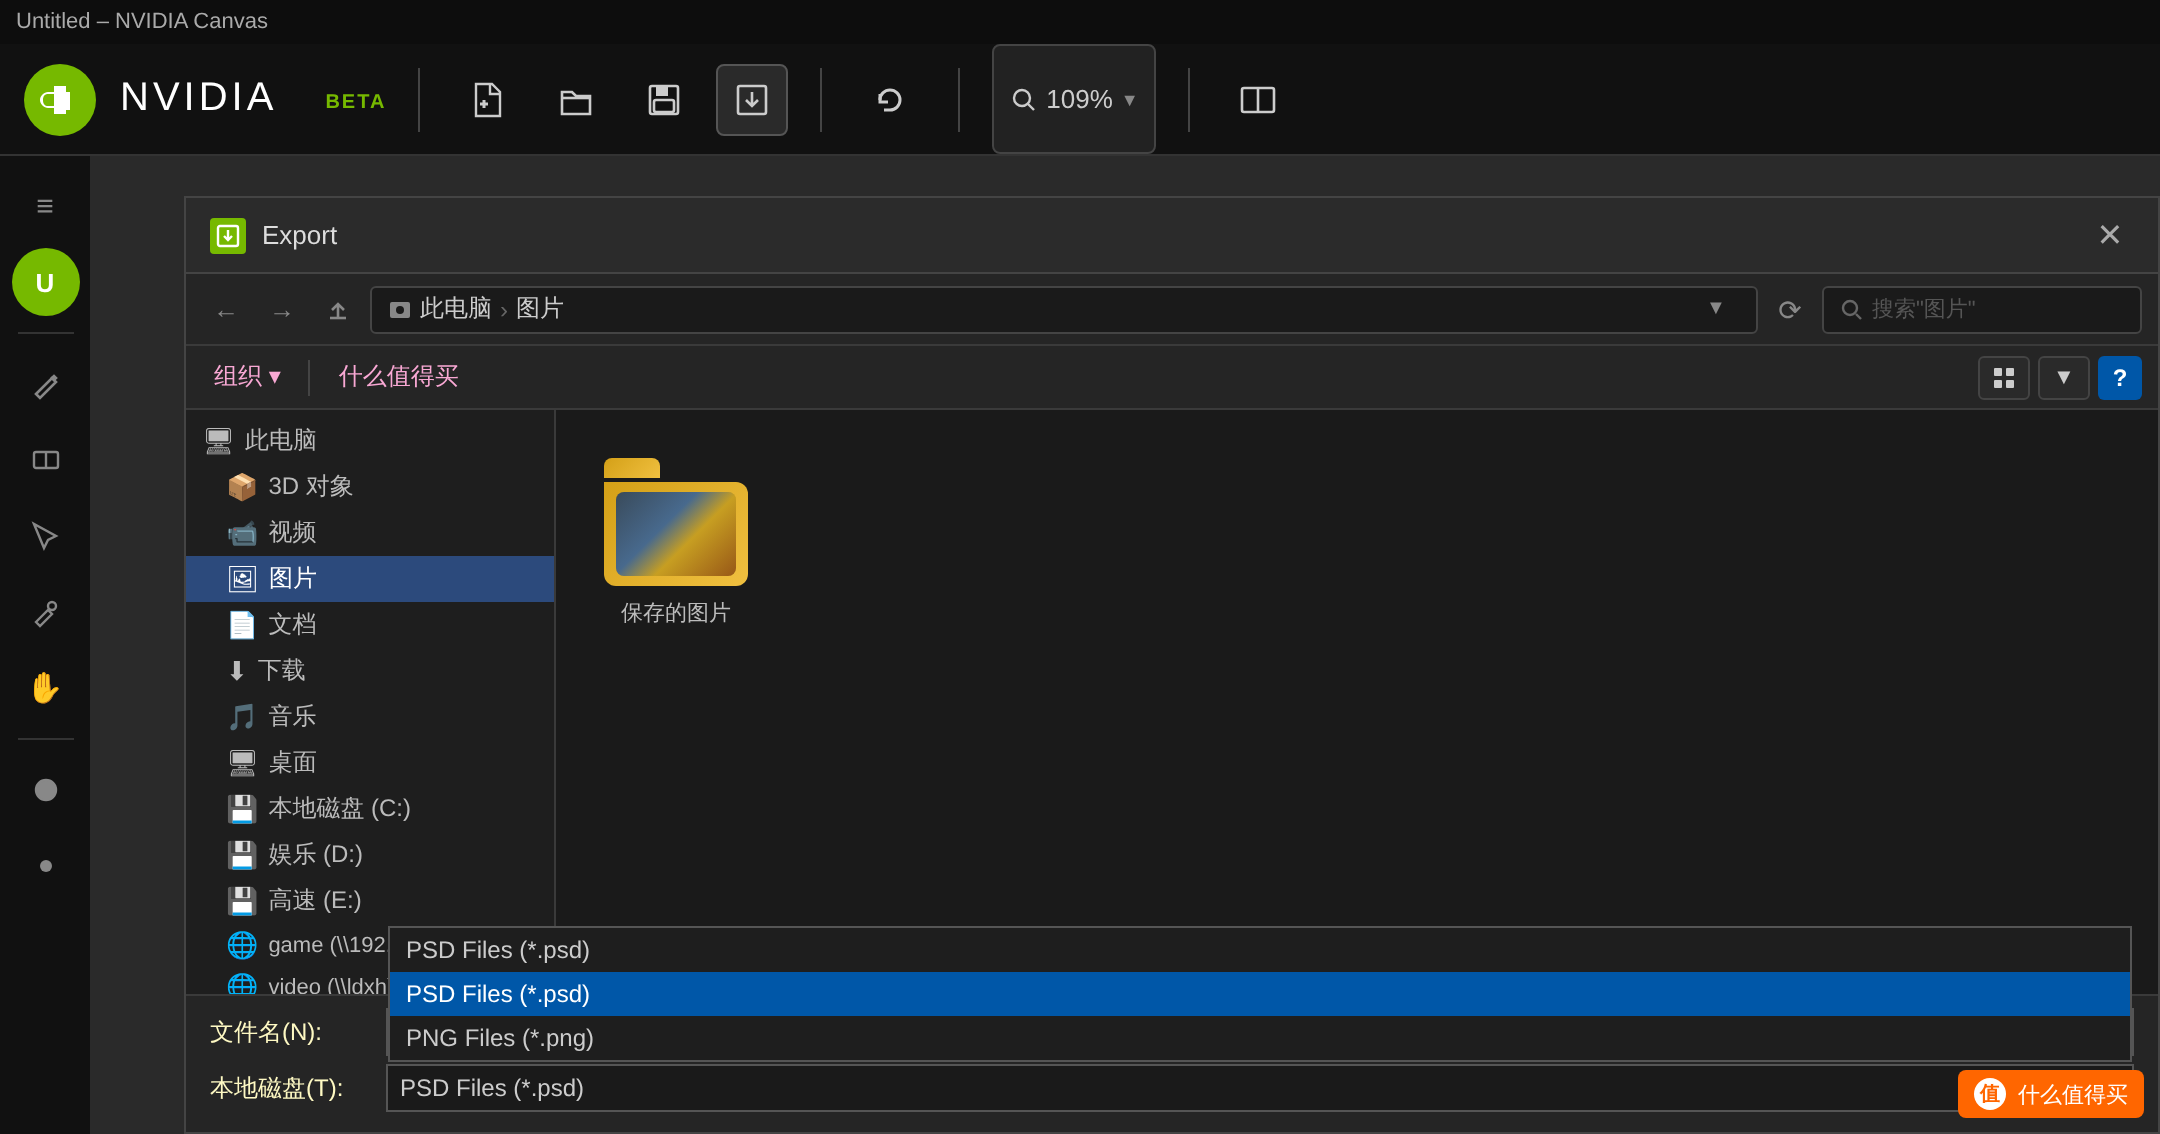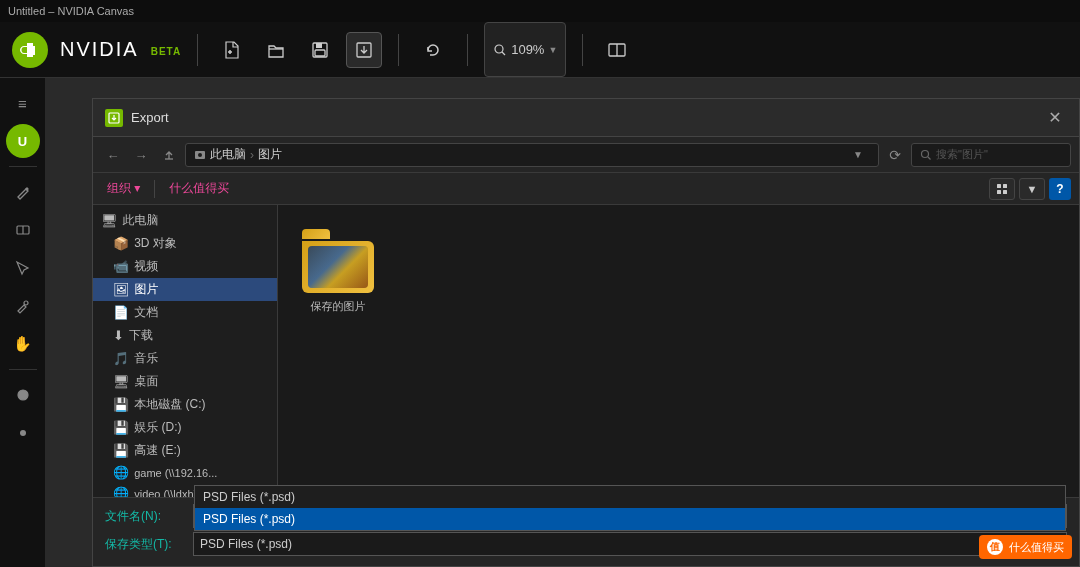--- a/index.html
+++ b/index.html
@@ -53,21 +53,21 @@
       font-size: 20px;
       font-weight: 300;
       letter-spacing: 2px;
     }
 
     .canvas-beta {
       color: #76b900;
       font-size: 10px;
       font-weight: bold;
       letter-spacing: 1px;
-      margin-left: 4px;
+      margin-left: 16px;
       margin-top: 4px;
     }
 
     .toolbar-sep {
       width: 1px;
       height: 32px;
       background: #444;
       margin: 0 8px;
     }
 
@@ -287,21 +287,21 @@
       display: flex;
       align-items: center;
       padding: 0 8px;
       gap: 8px;
     }
 
     .toolbar-action {
       display: flex;
       align-items: center;
       gap: 4px;
-      color: #ec4899;
+      color: #f9a8d4;
       font-size: 12px;
       cursor: pointer;
       padding: 3px 6px;
       border-radius: 3px;
     }
 
     
     .browser-area {
       flex: 1;
       display: flex;
@@ -460,21 +460,21 @@
     }
 
     .bottom-row {
       display: flex;
       align-items: center;
       gap: 8px;
       margin-bottom: 4px;
     }
 
     .bottom-label {
-      color: #14b8a6;
+      color: #fef9c3;
       font-size: 12px;
       width: 80px;
       flex-shrink: 0;
     }
 
     .bottom-input {
       flex: 1;
       height: 24px;
       background: #1a1a1a;
       border: 1px solid #555;
@@ -814,28 +814,29 @@
       </div>
     </div>
 
     <div class="bottom-panel">
       <div class="bottom-row">
         <span class="bottom-label">文件名(N):</span>
         <input class="bottom-input" type="text" value="" style="">
         <button style="width:24px;height:24px;background:#2a2a2a;border:1px solid #555;color:#ccc;cursor:pointer;font-size:10px;">▼</button>
       </div>
       <div class="bottom-row" style="position:relative;">
-        <span class="bottom-label">保存类型(T):</span>
+        <span class="bottom-label">本地磁盘(T):</span>
         <div class="bottom-select-display" style="position:relative;">
           <span>PSD Files (*.psd)</span>
           <span style="color:#888;font-size:10px;">▼</span>
 
           <div class="dropdown-menu">
             <div class="dropdown-option">PSD Files (*.psd)</div>
             <div class="dropdown-option selected">PSD Files (*.psd)</div>
+            <div class="dropdown-option">PNG Files (*.png)</div>
           </div>
         </div>
       </div>
     </div>
 
   </div>
 
 </div>
 
 <div class="watermark">

